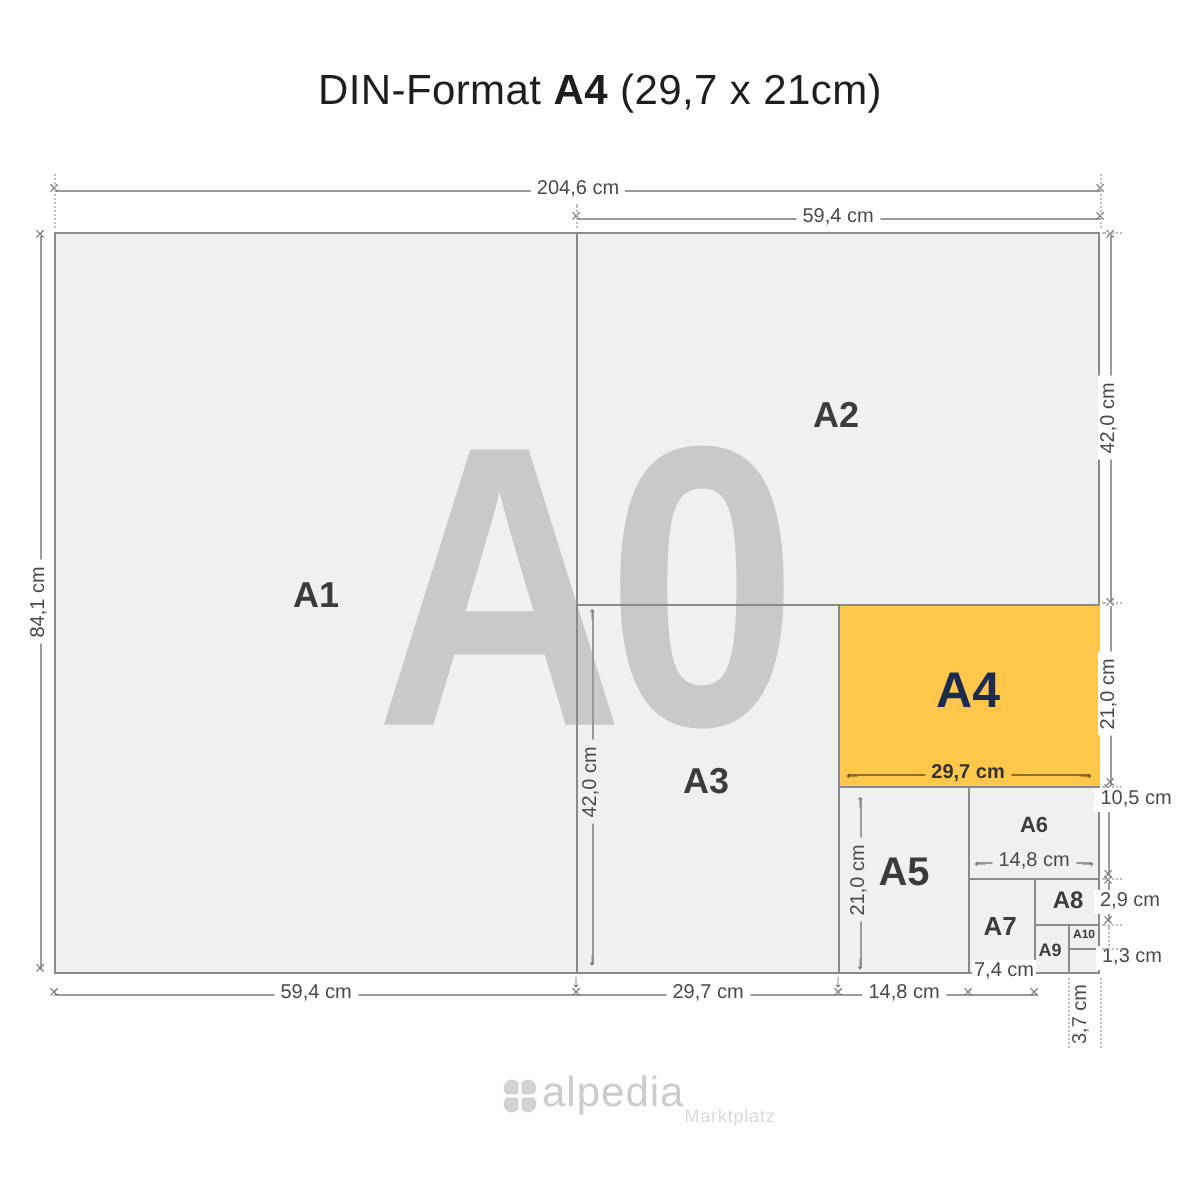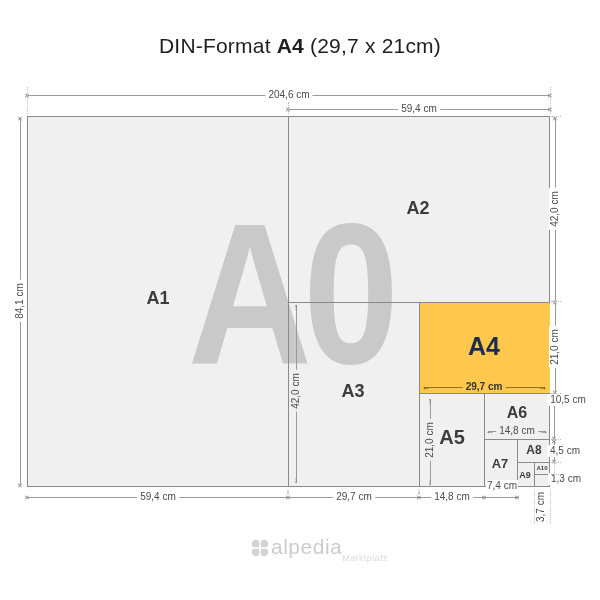--- a/index.html
+++ b/index.html
@@ -61,21 +61,21 @@
   <div class="lnv" style="left:517px;top:439px;height:48px;"></div>
   <div class="lnh" style="left:517px;top:462px;width:33px;"></div>
   <div class="lnv" style="left:534px;top:462px;height:25px;"></div>
   <div class="lnh" style="left:534px;top:474px;width:16px;"></div>
 
   <div class="fmt" style="left:158px;top:298px;font-size:18px;">A1</div>
   <div class="fmt" style="left:418px;top:208px;font-size:18px;">A2</div>
   <div class="fmt" style="left:353px;top:391px;font-size:18px;">A3</div>
   <div class="fmt" style="left:484px;top:346px;font-size:25px;color:var(--navy);">A4</div>
   <div class="fmt" style="left:452px;top:437px;font-size:20px;">A5</div>
-  <div class="fmt" style="left:517px;top:413px;font-size:16px;">A6</div>
+  <div class="fmt" style="left:517px;top:413px;font-size:11px;">A6</div>
   <div class="fmt" style="left:500px;top:463px;font-size:13px;">A7</div>
   <div class="fmt" style="left:534px;top:450px;font-size:12px;">A8</div>
   <div class="fmt" style="left:525px;top:475px;font-size:9px;">A9</div>
   <div class="fmt" style="left:542px;top:468px;font-size:6px;">A10</div>
 
   <div class="dlv" style="left:296px;top:305px;height:177px;"></div>
   <span class="ar" style="left:296px;top:307px;">↑</span>
   <span class="ar" style="left:296px;top:480px;">↓</span>
   <div class="dim rot onpaper" style="left:296px;top:391px;">42,0 cm</div>
 
@@ -119,21 +119,21 @@
   <div class="dim rot" style="left:555px;top:347px;">21,0 cm</div>
 
   <div class="dlv" style="left:554px;top:395px;height:43px;"></div>
   <span class="xmk" style="left:554px;top:395px;">✕</span>
   <span class="xmk" style="left:554px;top:438px;">✕</span>
   <div class="dim" style="left:568px;top:400px;">10,5 cm</div>
 
   <div class="dlv" style="left:554px;top:441px;height:20px;"></div>
   <span class="xmk" style="left:554px;top:441px;">✕</span>
   <span class="xmk" style="left:554px;top:461px;">✕</span>
-  <div class="dim" style="left:565px;top:451px;">4,5 cm</div>
+  <div class="dim" style="left:565px;top:451px;">2,9 cm</div>
 
   <div class="dotv" style="left:554px;top:463px;height:12px;"></div>
   <div class="dim" style="left:566px;top:479px;">1,3 cm</div>
 
   <div class="dlh" style="left:27px;top:497px;width:492px;"></div>
   <span class="xmk" style="left:27px;top:497px;">✕</span>
   <span class="xmk" style="left:288px;top:497px;">✕</span>
   <span class="xmk" style="left:419px;top:497px;">✕</span>
   <span class="xmk" style="left:484px;top:497px;">✕</span>
   <span class="xmk" style="left:517px;top:497px;">✕</span>

